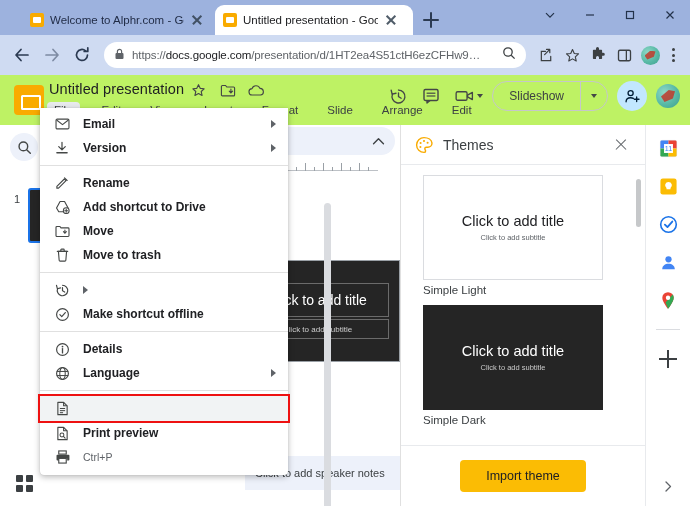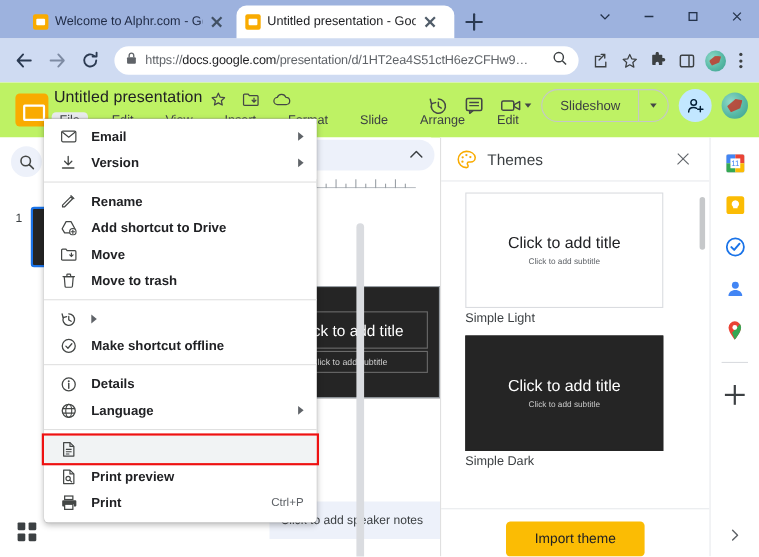--- a/index.html
+++ b/index.html
@@ -214,21 +214,21 @@
   .tpreview.dark{ background:#252525; border:1px solid #252525;}
   .tp-title{ font-size:14.5px; }
   .tp-sub{ font-size:7.5px; margin-top:4px;}
   .light .tp-title{color:#202124;} .light .tp-sub{color:#5f6368;}
   .dark .tp-title{color:#fff;} .dark .tp-sub{color:#c9c9c9;}
   .tlabel{ font-size:11.5px;color:#3c4043; margin:4px 0 9px 0;}
   .themes-scroll{
     position:absolute; right:4px; top:14px; width:5px;height:48px;background:#c6c8ca;border-radius:3px;
   }
   .themes-foot{
-    height:44px; border-top:1px solid #e8eaed; display:flex;align-items:flex-end;justify-content:center;flex:none;
+    height:61px; border-top:1px solid #e8eaed; display:flex;align-items:center;justify-content:center;flex:none;
   }
   .import-btn{
     background:#fbbc04; color:#202124; font-size:12.5px;
     padding:9px 26px; border-radius:4px; border:none;
   }
 
   
   .sidepanel{
     position:absolute; left:645px; top:50px; width:45px; height:381px;
     background:#fff; border-left:1px solid #e8eaed;
@@ -731,18 +731,17 @@
       <span class="mlabel">Print preview</span>
     </div>
     <div class="mrow">
       <span class="mico">
         <svg width="15" height="14" viewBox="0 0 16 15">
             <rect x="4" y="1" width="8" height="3.4" stroke="#444746" stroke-width="1.2" fill="none"></rect>
             <path d="M1.6 5 h12.8 a1 1 0 0 1 1 1 v4.2 a1 1 0 0 1 -1 1 h-1.4 V9 H4 v2.2 H2.6 a1 1 0 0 1 -1 -1 V6 a1 1 0 0 1 1 -1 Z" fill="#444746"></path>
             <rect x="4" y="9" width="8" height="5" stroke="#444746" stroke-width="1.2" fill="none"></rect>
           </svg>
       </span>
-      <span class="mlabel">Print</span>
       <span class="maccel">Ctrl+P</span>
     </div>
   </div>
 
 </div>
 
 </body></html>

